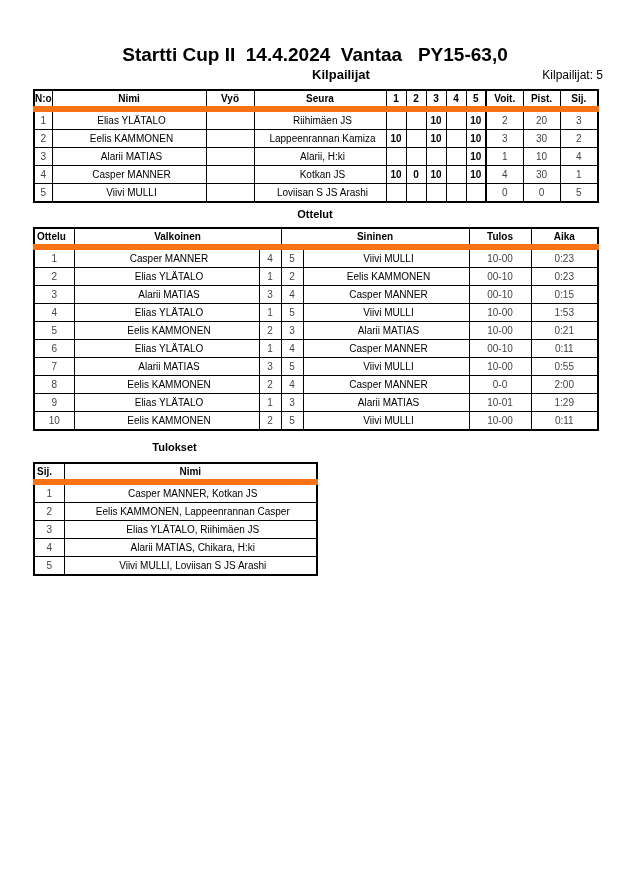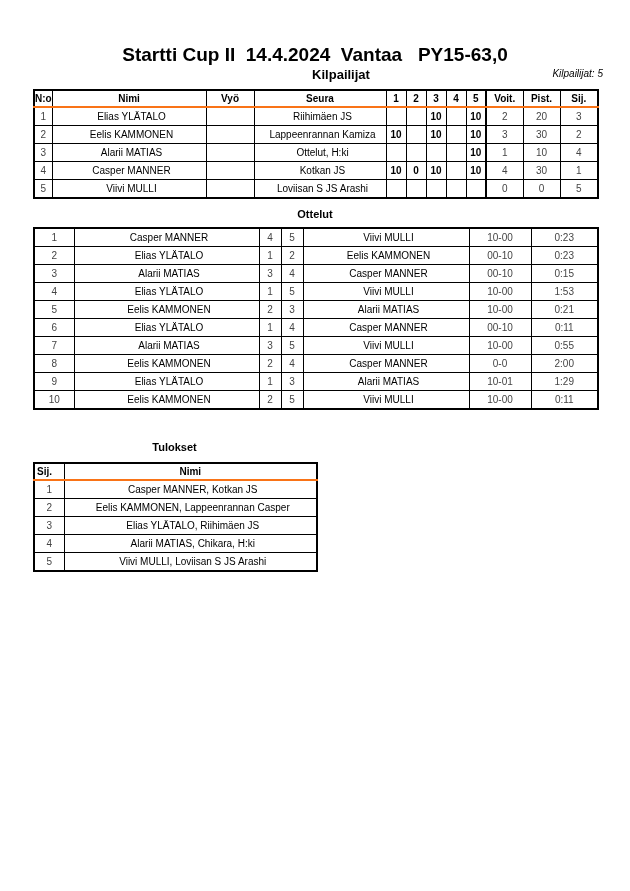--- a/index.html
+++ b/index.html
@@ -3,34 +3,34 @@
 <meta charset="utf-8">
 <style>
   html,body{margin:0;padding:0;background:#fff;}
   .page{position:relative;width:630px;height:891px;background:#fff;
         font-family:"Liberation Sans",sans-serif;color:#000;overflow:hidden;border-radius:15px;}
   .doc-title{position:absolute;top:44px;left:0;width:630px;text-align:center;
              font-size:19px;font-weight:bold;white-space:pre;}
   .sub-heading{position:absolute;top:67px;left:0;width:630px;text-align:center;
                font-size:13px;font-weight:bold;padding-left:26px;}
   .count-label{position:absolute;top:68px;left:470px;width:133px;text-align:right;
-               font-size:10px;font-style:italic;}
+               font-size:12px;}
   .section-heading{position:absolute;font-size:11px;font-weight:bold;text-align:center;}
   #ottelut-heading{top:208px;left:0;width:630px;}
   #tulokset-heading{top:441px;left:33px;width:283px;}
 
   table{border-collapse:collapse;table-layout:fixed;background:#fff;
         position:absolute;border:2px solid #000;font-family:"Liberation Sans",sans-serif;}
   #competitors-table{left:33px;top:89px;width:564px;}
   #matches-table{left:33px;top:227px;width:564px;}
   #results-table{left:33px;top:462px;width:283px;}
 
   th,td{border:1px solid #000;font-size:10px;overflow:hidden;white-space:nowrap;
         padding:0;height:17px;vertical-align:middle;}
-  th{font-weight:bold;text-align:center;height:15px;border-bottom:2px solid #f97316;}
+  th{font-weight:bold;text-align:center;height:15px;border-bottom:6px solid #f97316;}
   .th-left{text-align:left;padding-left:2px;}
   .c{text-align:center;padding-left:48px;}
   .name{text-align:center;padding-left:5px;}
   .num{color:#444;text-align:center;}
   .score{font-weight:bold;text-align:center;color:#000;}
   .voit-start{border-left:2px solid #000;}
 </style>
 </head>
 <body>
 
@@ -95,21 +95,21 @@
       <td class="score"></td>
       <td class="score">10</td>
       <td class="num voit-start">3</td>
       <td class="num">30</td>
       <td class="num">2</td>
     </tr>
     <tr>
       <td class="num">3</td>
       <td class="name">Alarii MATIAS</td>
       <td class="c">4.kyu</td>
-      <td class="name">Ottelut, H:ki</td>
+      <td class="name">Alarii, H:ki</td>
       <td class="score"></td>
       <td class="score"></td>
       <td class="score"></td>
       <td class="score"></td>
       <td class="score">10</td>
       <td class="num voit-start">1</td>
       <td class="num">10</td>
       <td class="num">4</td>
     </tr>
     <tr>
@@ -149,20 +149,27 @@
     <colgroup>
       <col style="width:40px">
         <col style="width:185px">
         <col style="width:22px">
         <col style="width:22px">
       <col style="width:166px">
         <col style="width:62px">
         <col style="width:67px">
     </colgroup>
     <tbody>
+        <tr>
+      <th class="th-left">Ottelu</th>
+      <th colspan="2">Valkoinen</th>
+      <th colspan="2">Sininen</th>
+      <th>Tulos</th>
+      <th>Aika</th>
+    </tr>
     <tr>
       <td class="num">1</td>
       <td class="name">Casper MANNER</td>
       <td class="num">4</td>
       <td class="num">5</td>
       <td class="name">Viivi MULLI</td>
       <td class="num">10-00</td>
       <td class="num">0:23</td>
     </tr>
     <tr>

